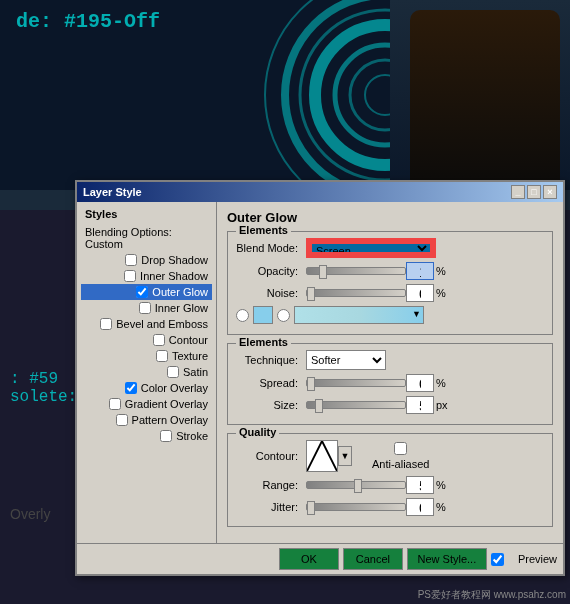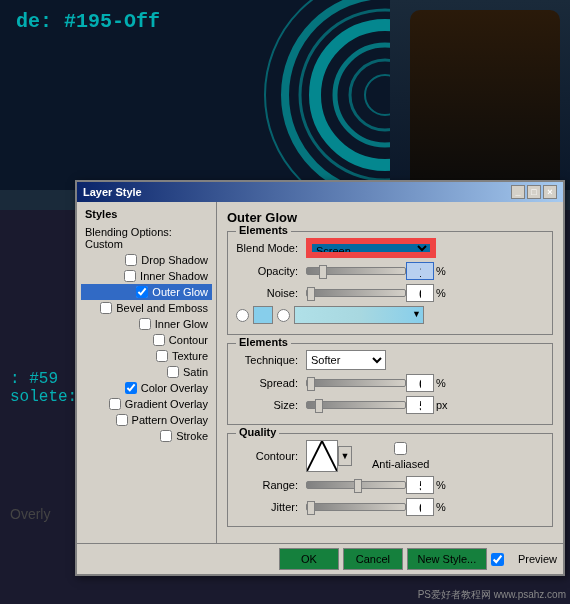--- a/index.html
+++ b/index.html
@@ -397,26 +397,26 @@
         <span class="style-item-label">Inner Shadow</span>
       </div>
 
       <div class="style-item active">
         <input type="checkbox" checked="" style="">
         <span class="style-item-label">Outer Glow</span>
       </div>
 
       <div class="style-item">
         <input type="checkbox" style="">
+        <span class="style-item-label">Inner Glow</span>
+      </div>
+
+      <div class="style-item">
+        <input type="checkbox" style="">
         <span class="style-item-label">Bevel and Emboss</span>
-      </div>
-
-      <div class="style-item">
-        <input type="checkbox" style="">
-        <span class="style-item-label">Inner Glow</span>
       </div>
 
       <div class="style-item" style="padding-left:18px;">
         <input type="checkbox" style="">
         <span class="style-item-label">Contour</span>
       </div>
 
       <div class="style-item" style="padding-left:18px;">
         <input type="checkbox" style="">
         <span class="style-item-label">Texture</span>

